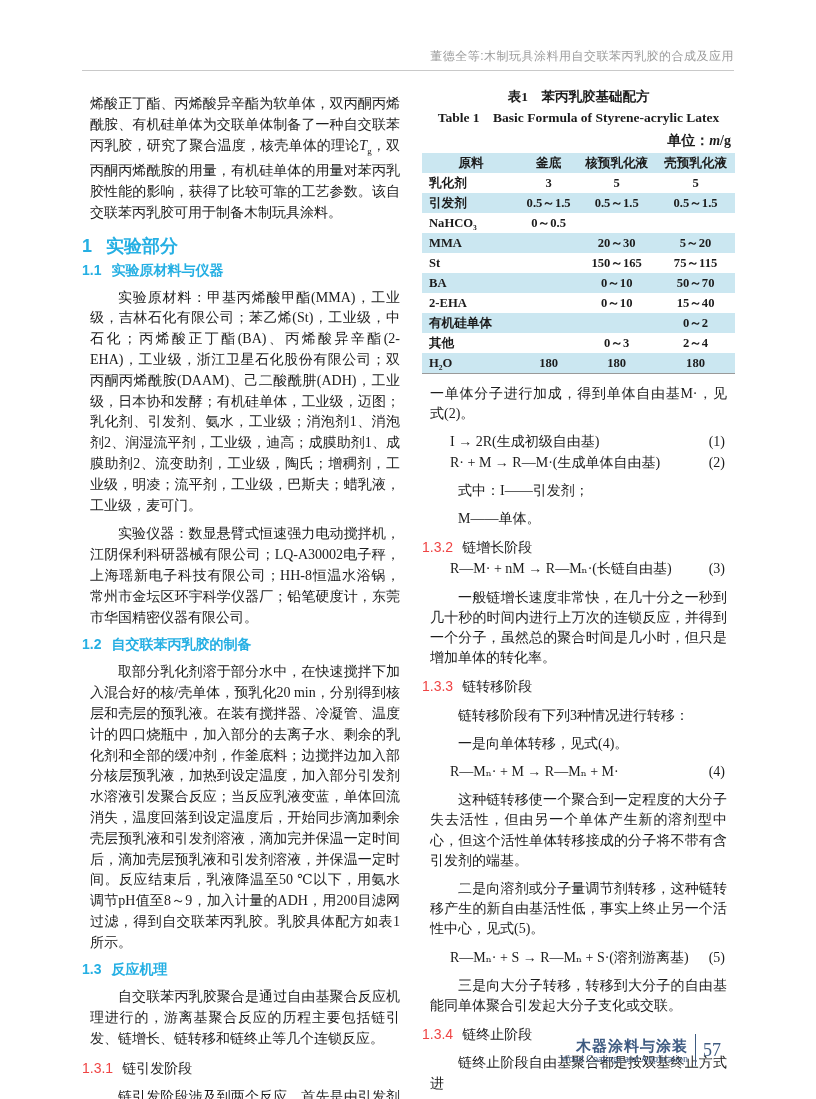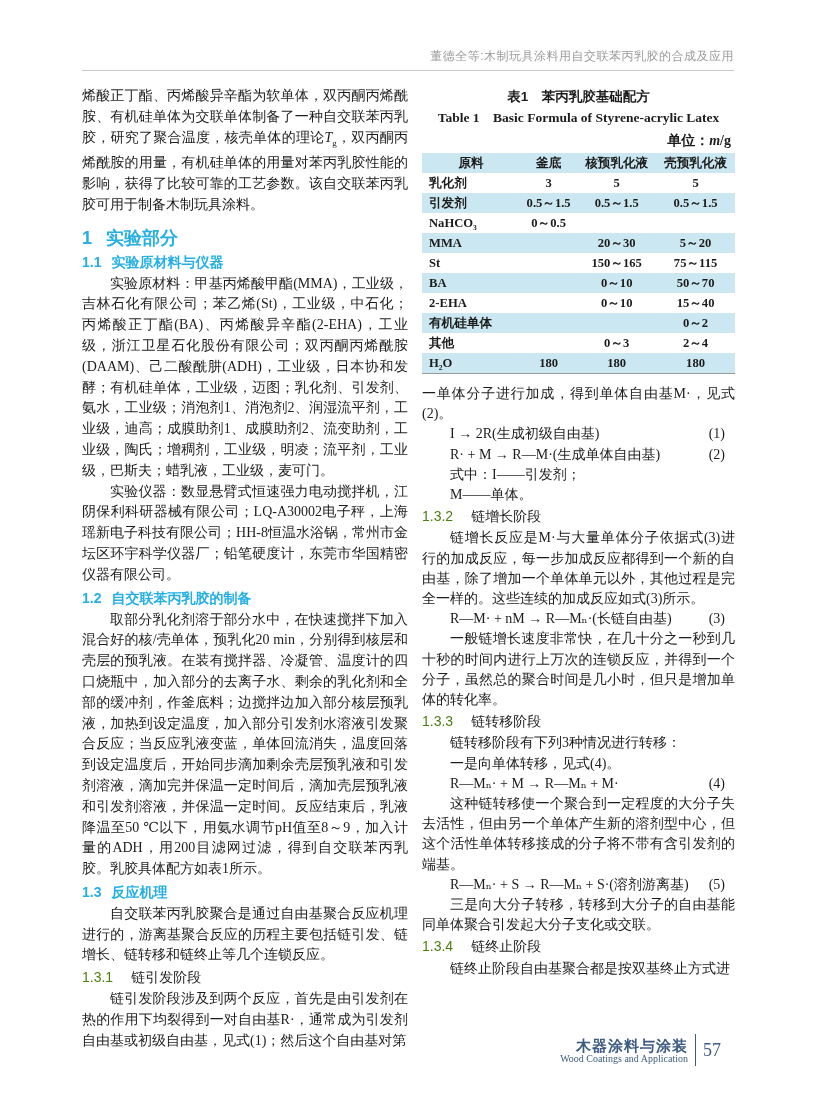--- a/index.html
+++ b/index.html
@@ -10,41 +10,41 @@
   .page{position:absolute;inset:0;}
   .running-title{
     position:absolute;top:48px;left:82px;width:652px;text-align:right;
     font-size:12px;color:#9b9b9b;font-family:"Liberation Sans","DejaVu Sans",sans-serif;
     letter-spacing:.5px;
   }
   .header-rule{position:absolute;top:70px;left:82px;width:652px;border-top:1px solid #c9c9c9;height:0;}
   .col{position:absolute;top:86px;}
   .col-left{left:82px;width:326px;}
   .col-right{left:422px;width:313px;top:88px;}
-  p.body{font-size:14px;line-height:20.8px;text-align:justify;margin:0;text-indent:2em;}
+  p.body{font-size:14px;line-height:20.8px;text-align:justify;margin:8px;text-indent:2em;}
   .col-right p.body{line-height:20.2px;}
   p.noindent{text-indent:0;}
   h1.h1{font-family:"Liberation Sans","DejaVu Sans",sans-serif;color:#25afe3;font-size:18px;
     font-weight:bold;margin:10px 0 4px 0;}
   h1.h1 .num{margin-right:14px;}
   h2.h2{font-family:"Liberation Sans","DejaVu Sans",sans-serif;color:#25afe3;font-size:14px;
     font-weight:bold;margin:4px 0 2px 0;}
   h2.h2 .num{margin-right:10px;}
   h3.h3{font-size:14px;font-weight:normal;margin:1px 0;line-height:20.2px;}
-  h3.h3 .num{color:#4d7c0f;font-family:"Liberation Sans","DejaVu Sans",sans-serif;margin-right:18px;}
+  h3.h3 .num{color:#ef4444;font-family:"Liberation Sans","DejaVu Sans",sans-serif;margin-right:9px;}
   .eq{display:flex;justify-content:space-between;align-items:baseline;
     padding-left:2em;padding-right:10px;font-size:14px;line-height:20.2px;}
   .eq .eqnum{margin-left:8px;white-space:nowrap;}
   .wherel{text-indent:2em;}
   sub{font-size:9px;}
   .var{font-style:italic;}
   
   .tablewrap{margin-bottom:10px;}
   .tbl-title-zh{text-align:center;font-weight:bold;font-size:13.5px;
-    font-family:Liberation Sans, sans-serif;margin-bottom:3px;}
+    font-family:Liberation Serif, serif;margin-bottom:3px;}
   .tbl-title-en{text-align:center;font-weight:bold;font-size:13.5px;}
   .tbl-unit{text-align:right;font-size:14px;margin:5px 4px 3px 0;font-weight:bold;}
   .tbl-unit i{font-weight:bold;}
   table.formula{width:100%;border-collapse:collapse;font-size:12.6px;border-bottom:1px solid #9a9a9a;}
   table.formula th,table.formula td{padding:2px 3px;text-align:center;font-weight:bold;line-height:16px;}
   table.formula thead tr{background:#cbe7f1;}
   table.formula tbody tr:nth-child(even){background:#cbe7f1;}
   table.formula th:first-child{text-align:center;}
   table.formula td:first-child{text-align:left;padding-left:7px;width:88px;}
   
@@ -169,35 +169,35 @@
         <span class="eqnum">(1)</span>
       </div>
     <div class="eq">
         <span class="expr">R· + M → R—M·(生成单体自由基)</span>
         <span class="eqnum">(2)</span>
       </div>
     <p class="body wherel noindent" style="text-indent:2em">式中：I——引发剂；</p>
     <p class="body wherel noindent" style="text-indent:2em">M——单体。</p>
 
     <h3 class="h3"><span class="num">1.3.2</span><span class="t">链增长阶段</span></h3>
-    <p class="body">链增长反应是M·与大量单体分子依据式(3)进行的加成反应，每一步加成反应都得到一个新的自由基，除了增加一个单体单元以外，其他过程是完全一样的。这些连续的加成反应如式(3)所示。</p>
     <div class="eq">
         <span class="expr">R—M· + nM → R—Mₙ·(长链自由基)</span>
         <span class="eqnum">(3)</span>
       </div>
     <p class="body">一般链增长速度非常快，在几十分之一秒到几十秒的时间内进行上万次的连锁反应，并得到一个分子，虽然总的聚合时间是几小时，但只是增加单体的转化率。</p>
 
     <h3 class="h3"><span class="num">1.3.3</span><span class="t">链转移阶段</span></h3>
     <p class="body">链转移阶段有下列3种情况进行转移：</p>
     <p class="body">一是向单体转移，见式(4)。</p>
     <div class="eq">
         <span class="expr">R—Mₙ· + M → R—Mₙ + M·</span>
         <span class="eqnum">(4)</span>
       </div>
     <p class="body">这种链转移使一个聚合到一定程度的大分子失去活性，但由另一个单体产生新的溶剂型中心，但这个活性单体转移接成的分子将不带有含引发剂的端基。</p>
+    <p class="body">二是向溶剂或分子量调节剂转移，这种链转移产生的新自由基活性低，事实上终止另一个活性中心，见式(5)。</p>
     <div class="eq">
         <span class="expr">R—Mₙ· + S → R—Mₙ + S·(溶剂游离基)</span>
         <span class="eqnum">(5)</span>
       </div>
     <p class="body">三是向大分子转移，转移到大分子的自由基能同单体聚合引发起大分子支化或交联。</p>
 
     <h3 class="h3"><span class="num">1.3.4</span><span class="t">链终止阶段</span></h3>
     <p class="body">链终止阶段自由基聚合都是按双基终止方式进</p>
   </div>
 

